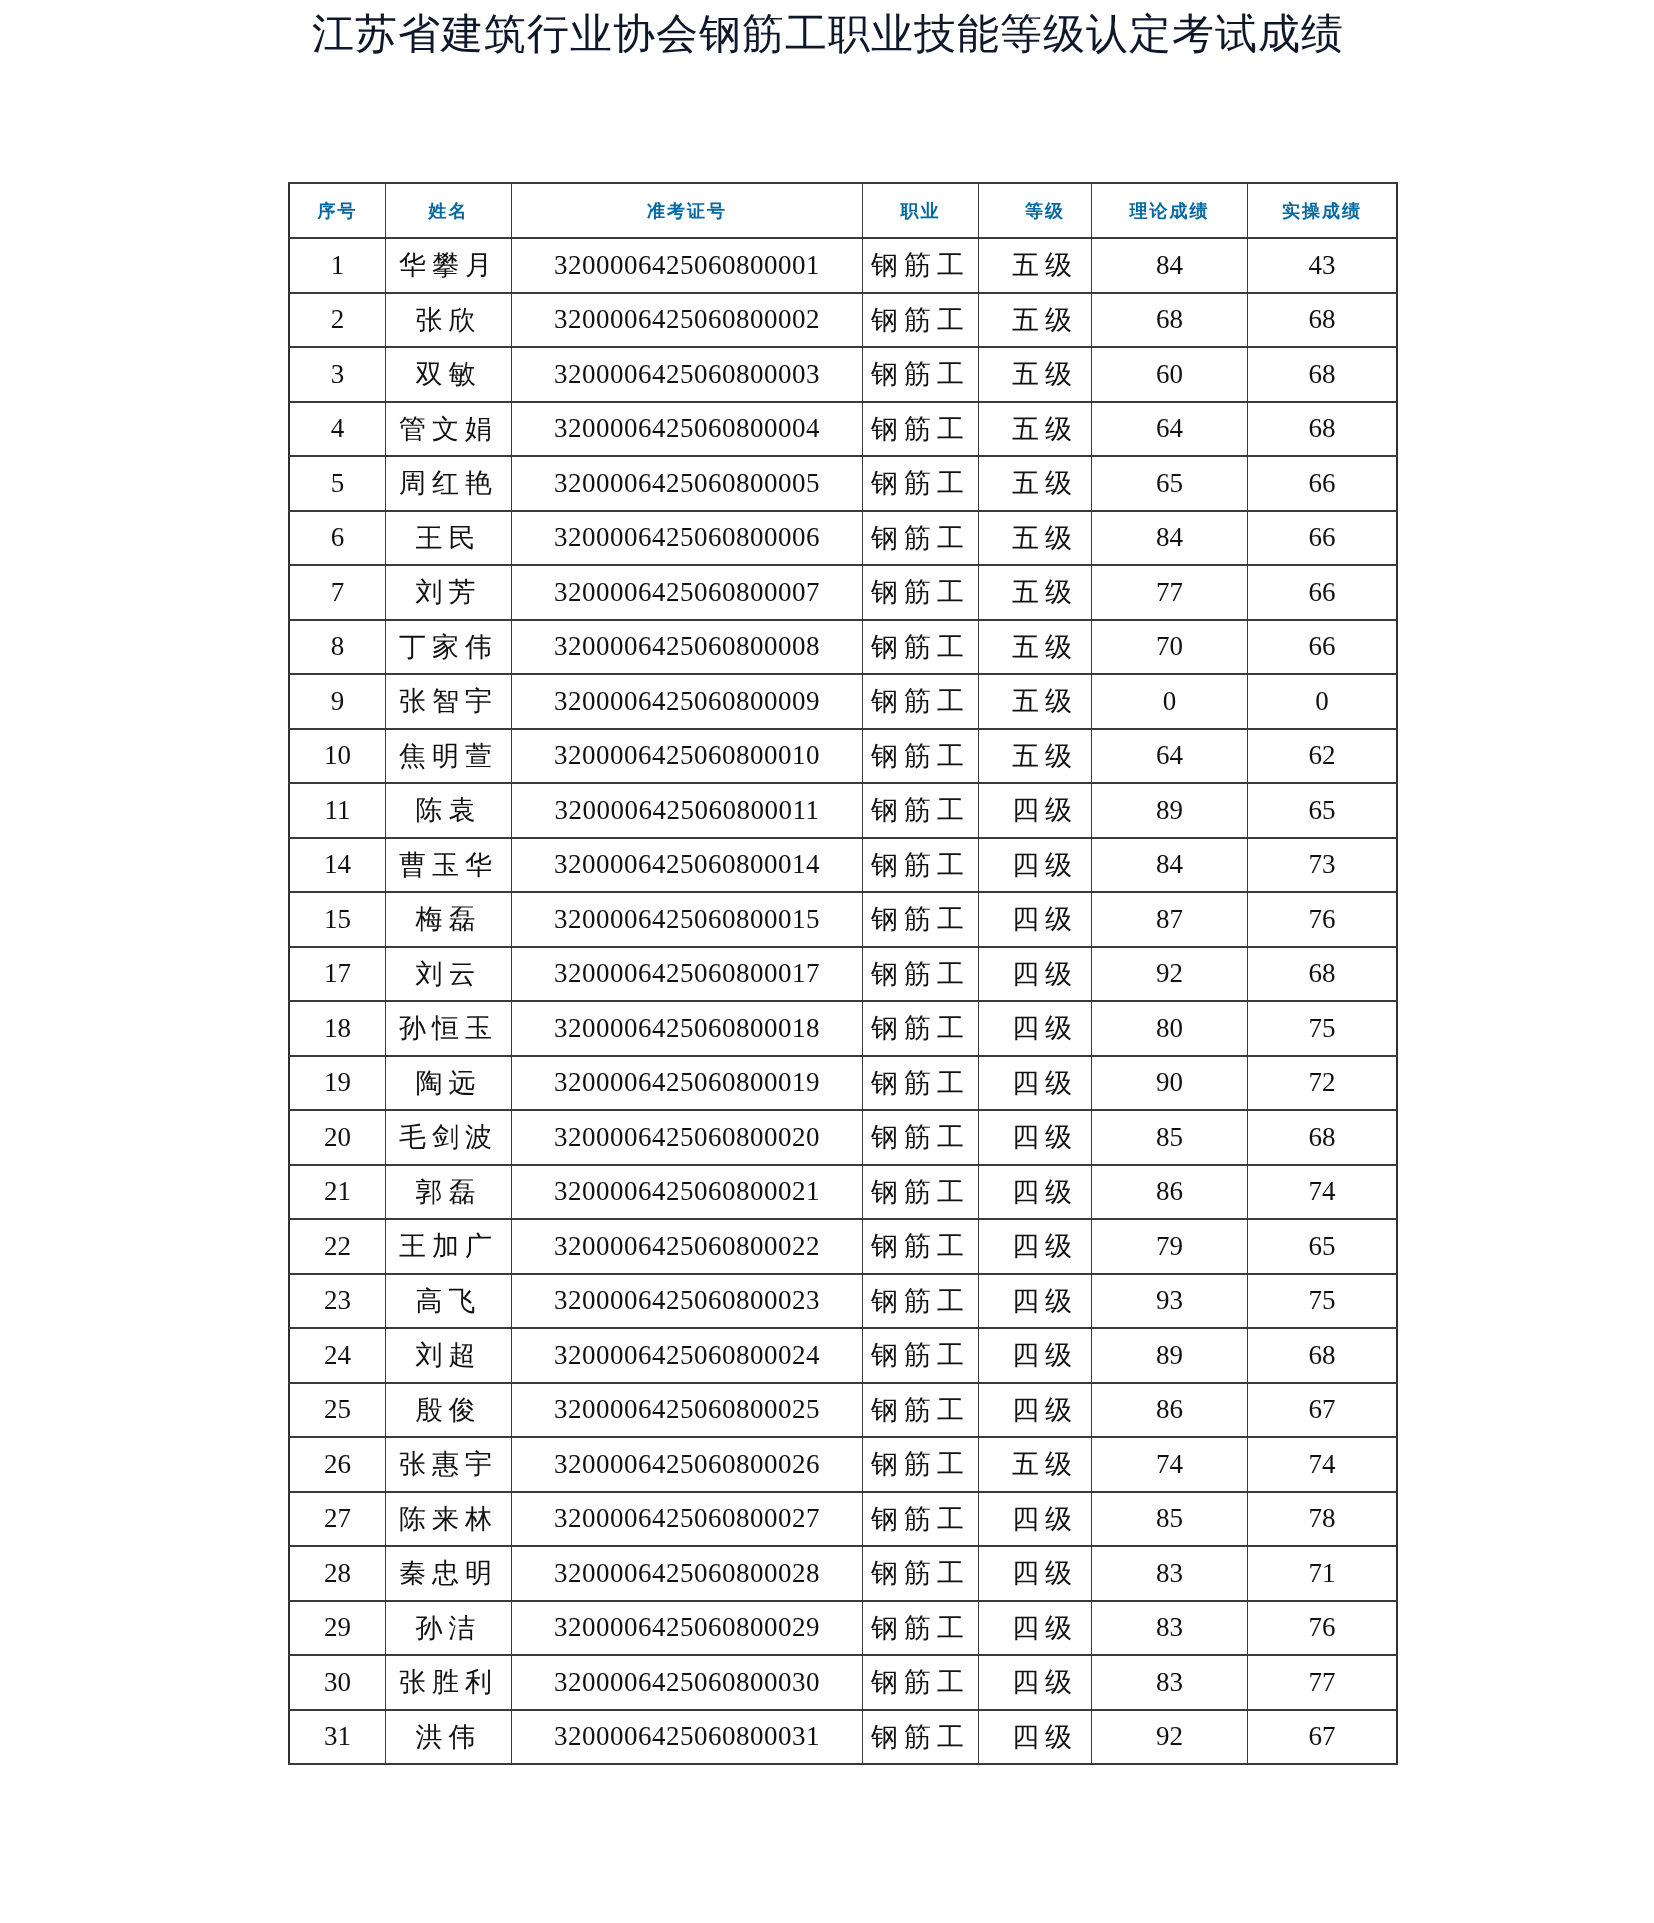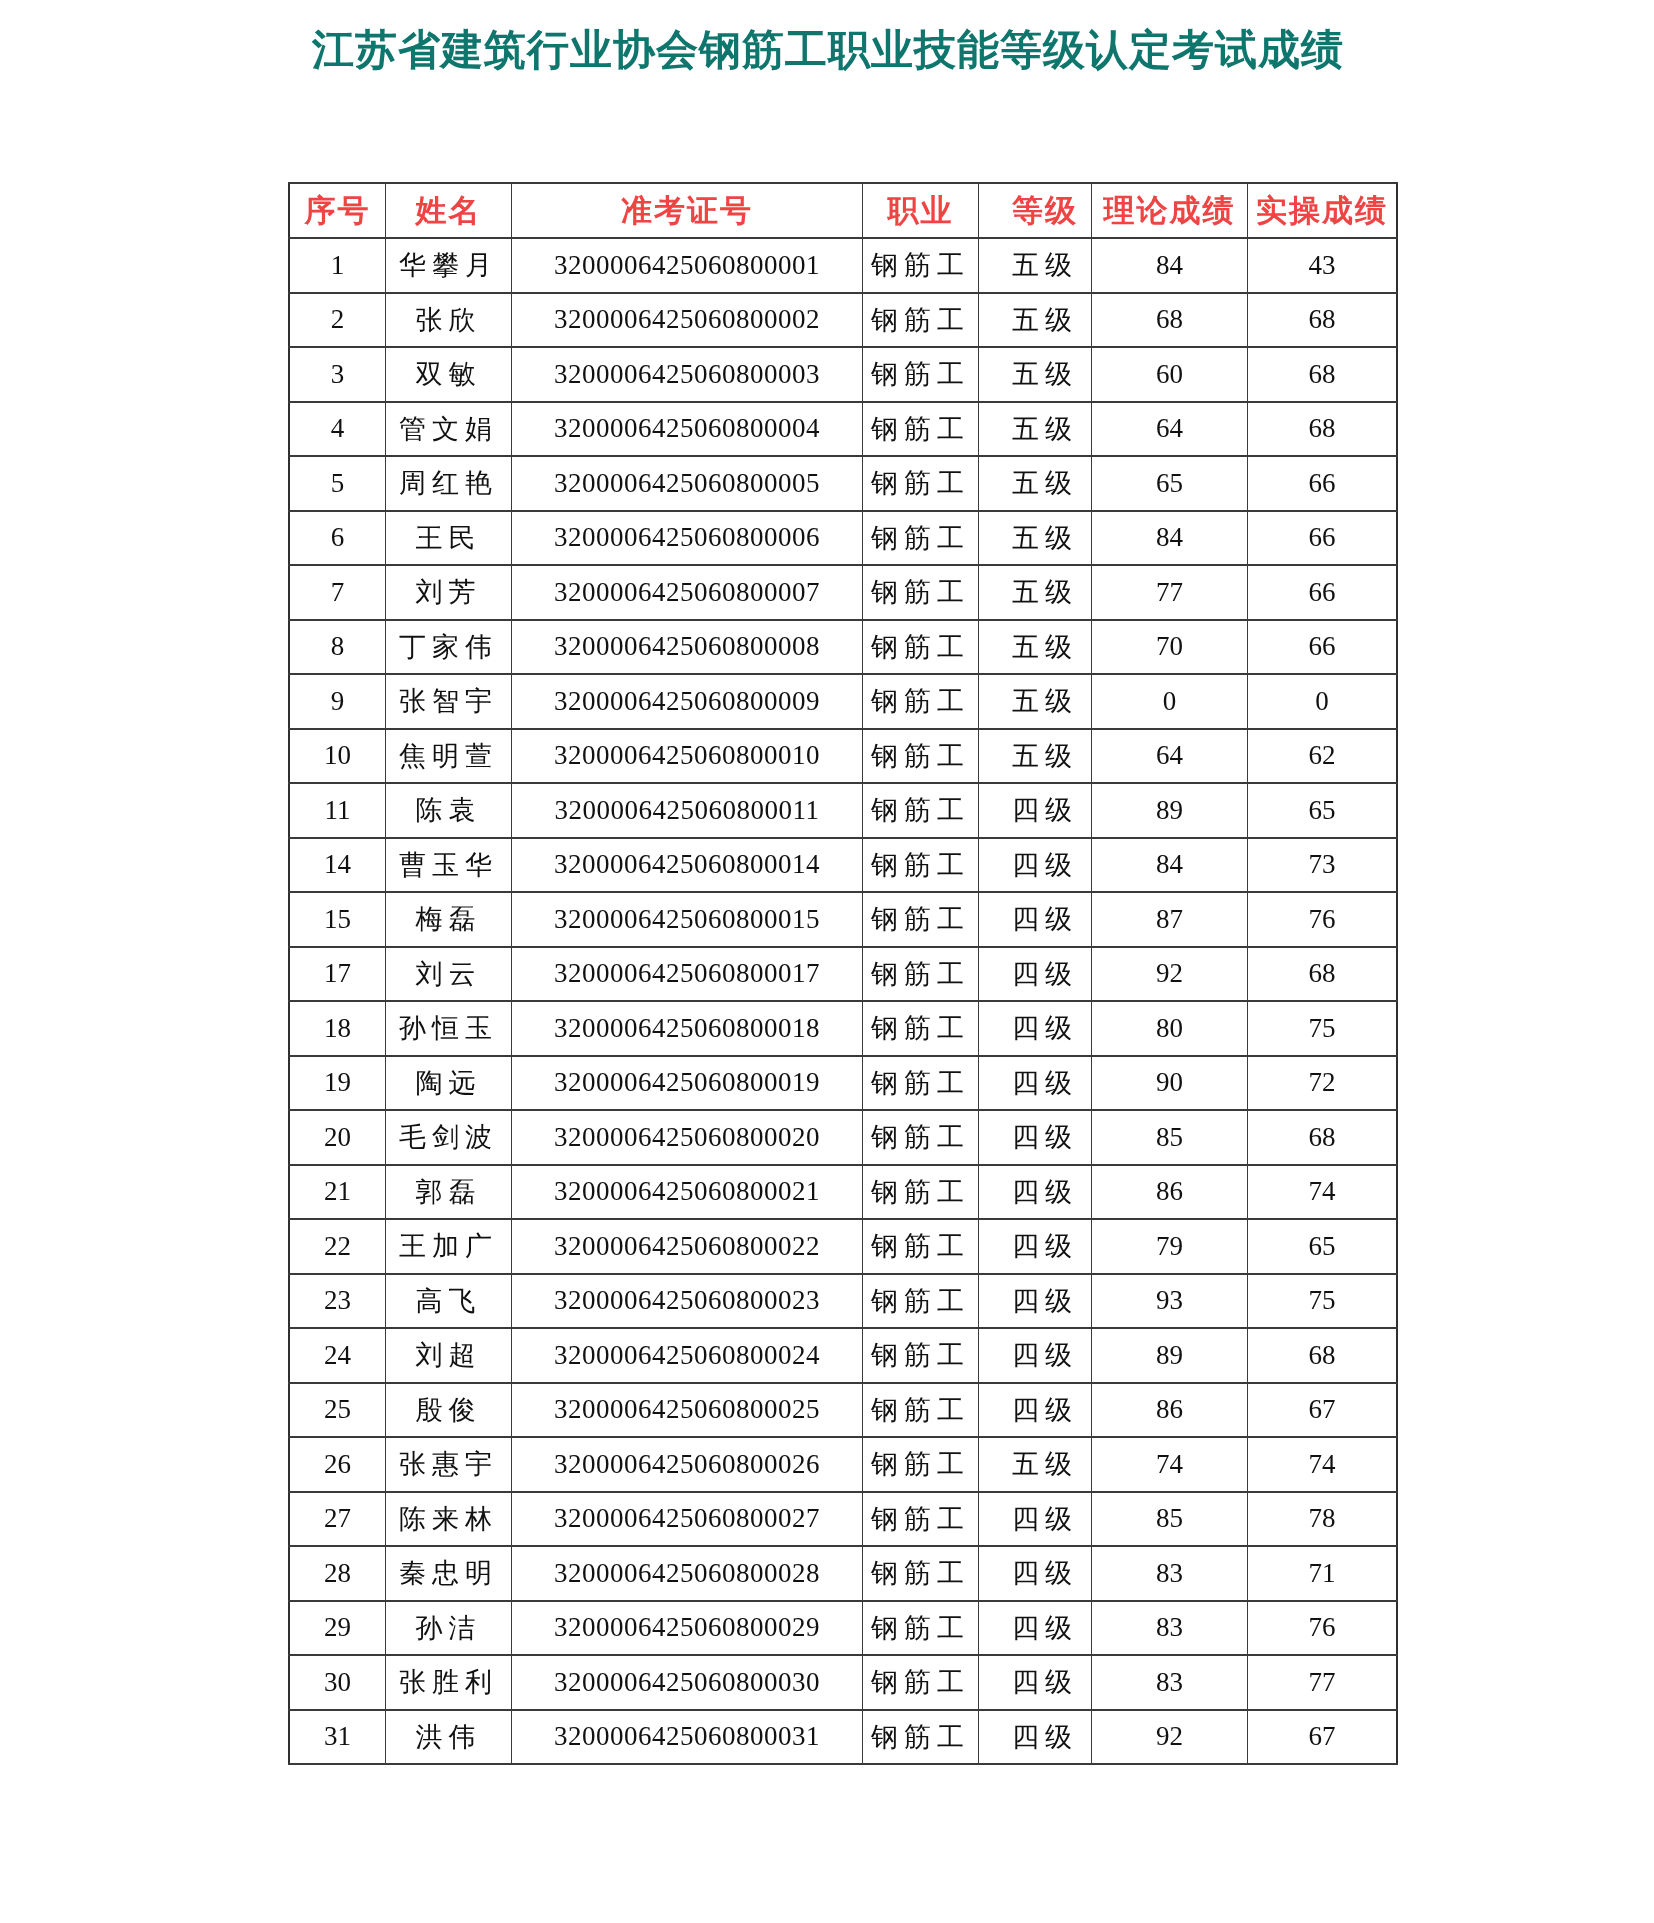--- a/index.html
+++ b/index.html
@@ -17,28 +17,28 @@
     color: #000000;
   }
   .title-band {
     position: absolute;
     top: 10px;
     left: 288px;
     width: 1080px;
     text-align: center;
   }
   .doc-title {
-    margin: 16px;
+    margin: 0;
     display: inline-block;
     font-family: "Liberation Serif", "DejaVu Serif", serif;
-    font-weight: 700;
+    font-weight: 400;
     font-size: 42px;
     line-height: 1.15;
     letter-spacing: 1px;
-    color: #0f766e;
+    color: #0f172a;
     white-space: nowrap;
   }
   table.results {
     position: absolute;
     left: 288px;
     top: 182px;
     border-collapse: collapse;
     table-layout: fixed;
     width: 1080px;
     background: #ffffff;
@@ -54,23 +54,23 @@
     overflow: hidden;
     white-space: nowrap;
   }
   table.results {
     border: 2px solid #2f2f2f;
   }
   table.results th {
     height: 53px;
     font-family: "Liberation Sans", "DejaVu Sans", sans-serif;
     font-weight: 700;
-    font-size: 31px;
+    font-size: 18px;
     letter-spacing: 2px;
-    color: #ef4444;
+    color: #0369a1;
   }
   table.results td {
     height: 52.5px;
     font-family: "Liberation Serif", "DejaVu Serif", serif;
     font-weight: 400;
     font-size: 27px;
     color: #111111;
   }
   
   table.results th:nth-child(1), table.results td:nth-child(1) { width: 95px;  }

